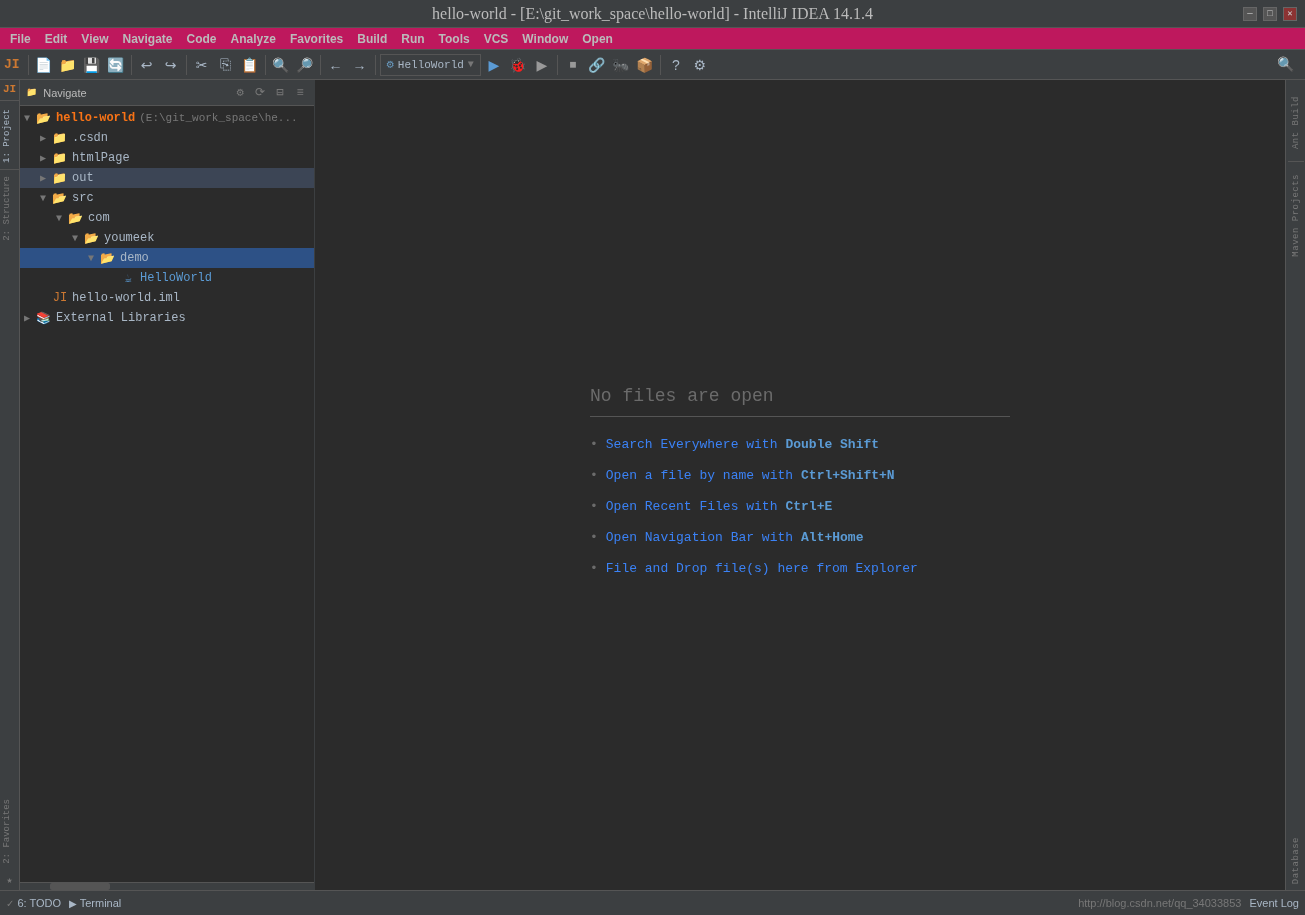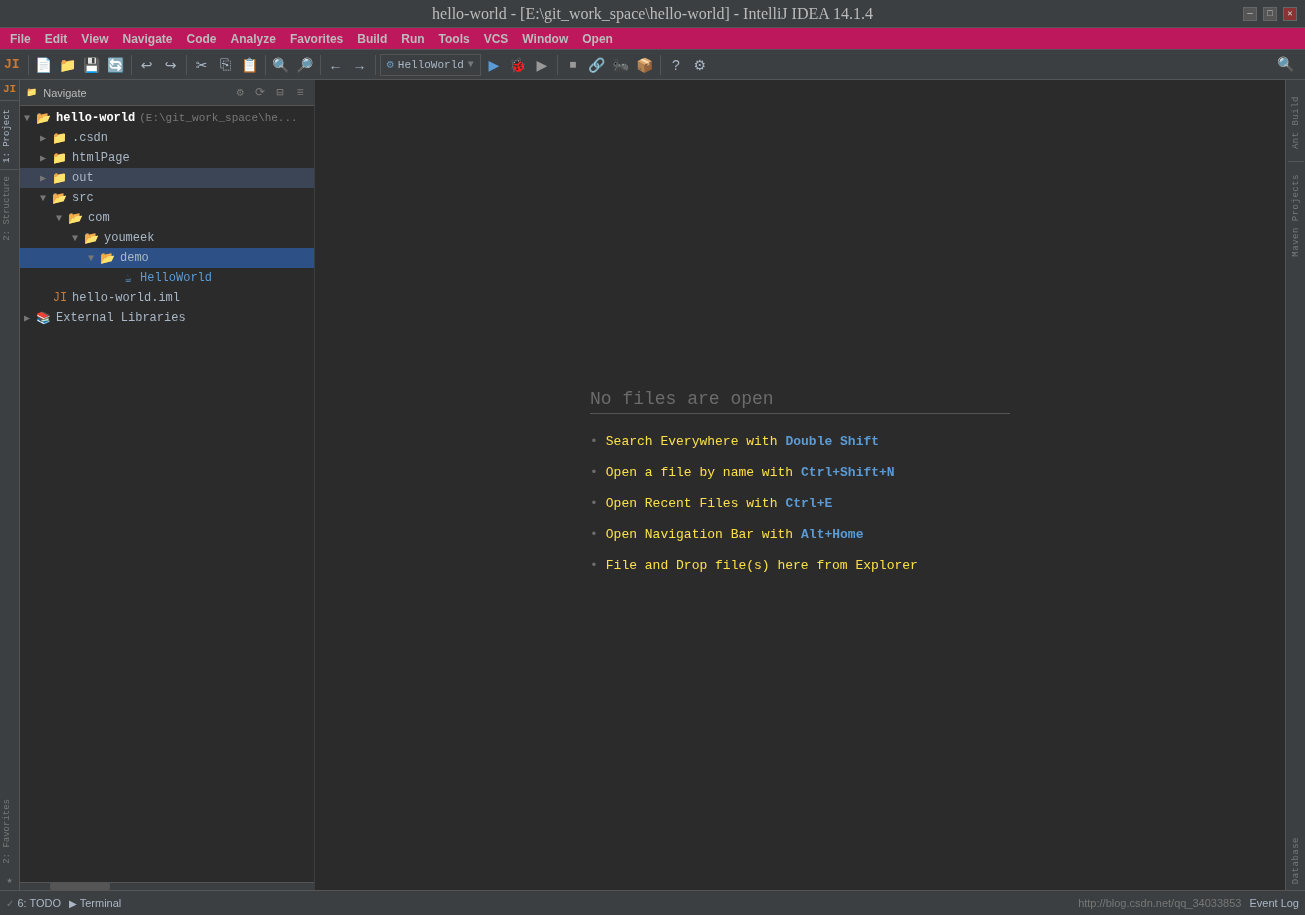--- a/index.html
+++ b/index.html
@@ -246,37 +246,37 @@
       display: flex;
       flex-direction: column;
       align-items: flex-start;
       gap: 0;
     }
     #no-files-title {
       font-size: 18px;
       color: #6b6b6b;
       font-family: 'Courier New', monospace;
       margin-bottom: 12px;
-      padding-bottom: 4px;
+      padding-bottom: 10px;
       border-bottom: 1px solid #555;
       width: 100%;
     }
     .tip-item {
       display: flex;
       align-items: baseline;
       gap: 8px;
       margin: 8px 0;
       font-size: 13px;
       color: #6b6b6b;
       font-family: 'Courier New', monospace;
     }
     .tip-bullet {
       color: #6b6b6b;
     }
-    .tip-text { color: #fde047; }
+    .tip-text { color: #3b82f6; }
     .tip-shortcut {
       color: #5b9bd5;
       font-weight: bold;
     }
 
     
     #bottom-bar {
       background: #3c3f41;
       height: 25px;
       display: flex;
@@ -416,21 +416,21 @@
       <div class="panel-icon-btn">⚙</div>
       <div class="panel-icon-btn">⟳</div>
       <div class="panel-icon-btn">⊟</div>
       <div class="panel-icon-btn">≡</div>
     </div>
     <div id="project-tree">
 
       <div class="tree-item" style="padding-left:4px;">
         <span class="tree-arrow">▼</span>
         <span class="tree-icon folder-icon-open">📂</span>
-        <span style="color:#ffffff; font-weight:bold;">hello-world</span>
+        <span style="color:#f97316; font-weight:bold;">hello-world</span>
         <span style="color:#777; font-size:11px; margin-left:4px;">(E:\git_work_space\he...</span>
       </div>
 
       <div class="tree-item" style="padding-left:20px;">
         <span class="tree-arrow">▶</span>
         <span class="tree-icon folder-icon">📁</span>
         <span>.csdn</span>
       </div>
 
       <div class="tree-item" style="padding-left:20px;">

